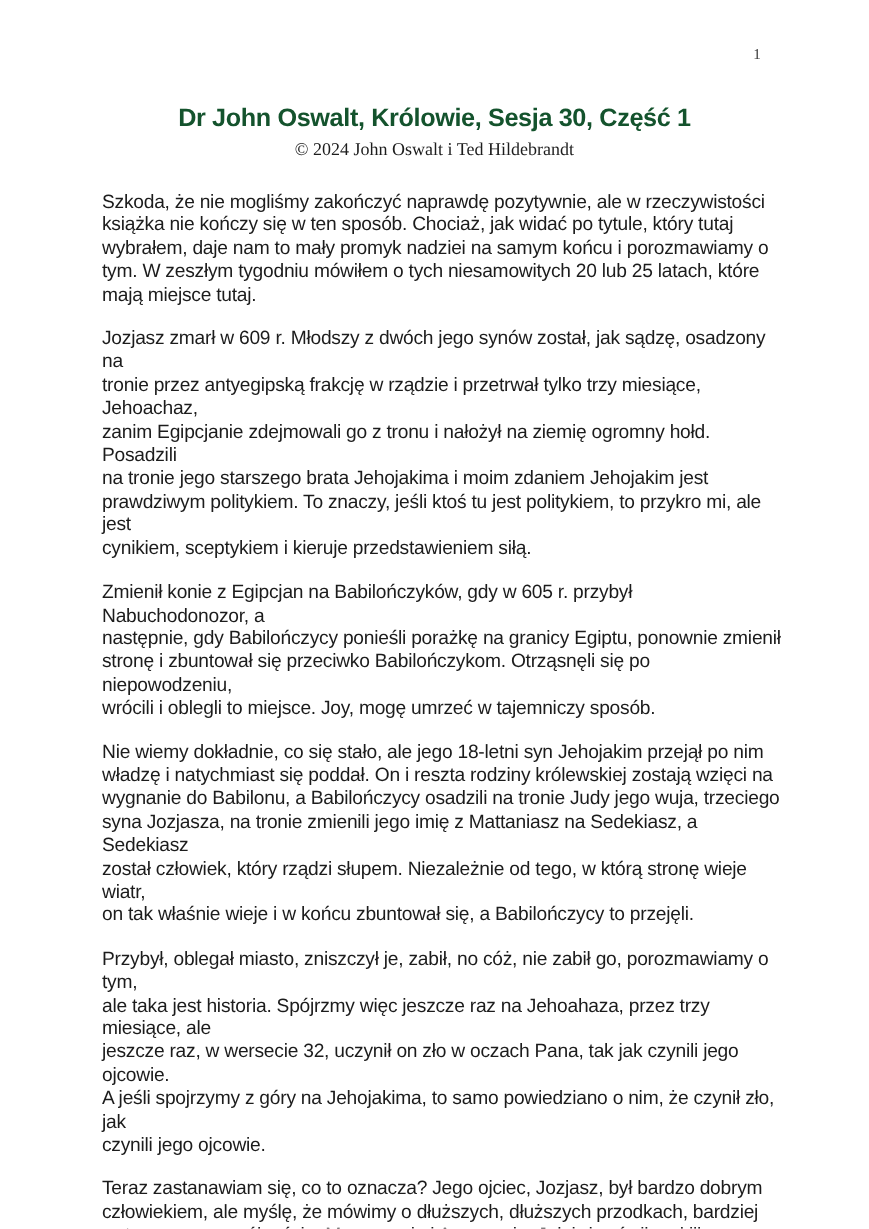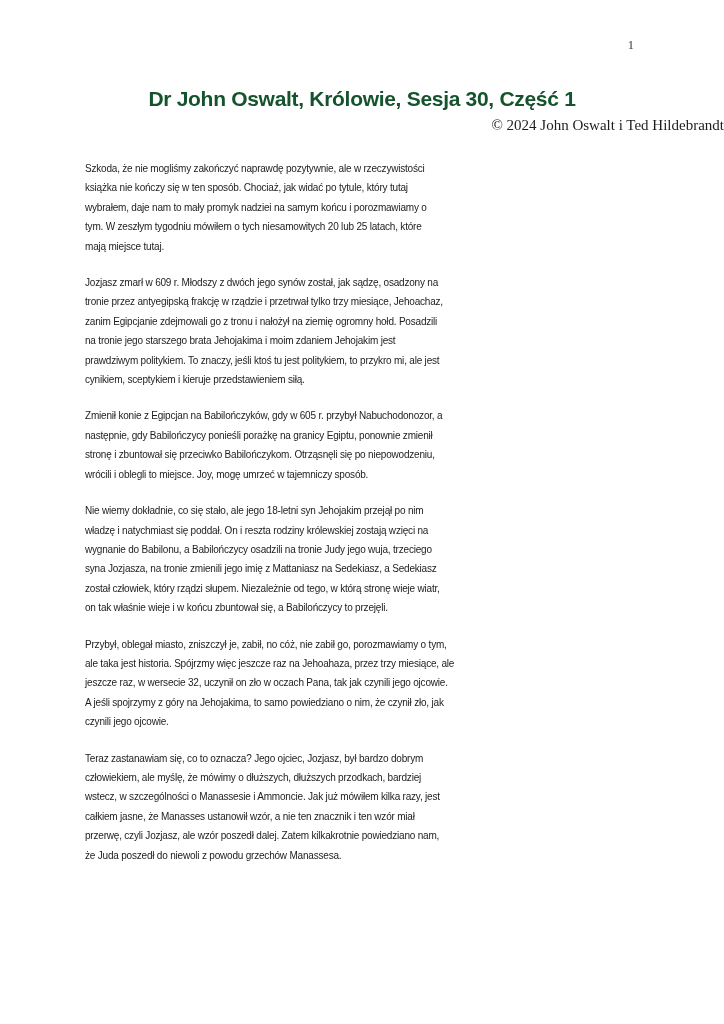--- a/index.html
+++ b/index.html
@@ -35,29 +35,28 @@
     line-height: 26px;
     letter-spacing: -0.3px;
     color: #14532d;
   }
   .doc-copyright {
     font-family: "Liberation Serif", serif;
     font-size: 15px;
     line-height: 19px;
     margin-top: 4px;
     color: #1d1d1d;
-    text-align: right;
   }
   .doc-body {
     margin: 24px 74px 0 85px;
     width: 567px;
   }
   .doc-body p {
     margin: 0 0 17px 0;
-    font-size: 10px;
+    font-size: 16px;
     line-height: 19.4px;
     letter-spacing: -0.2px;
     white-space: pre-line;
     color: #1c1c1c;
   }
 </style>
 </head>
 <body>
 
 <div class="page">

